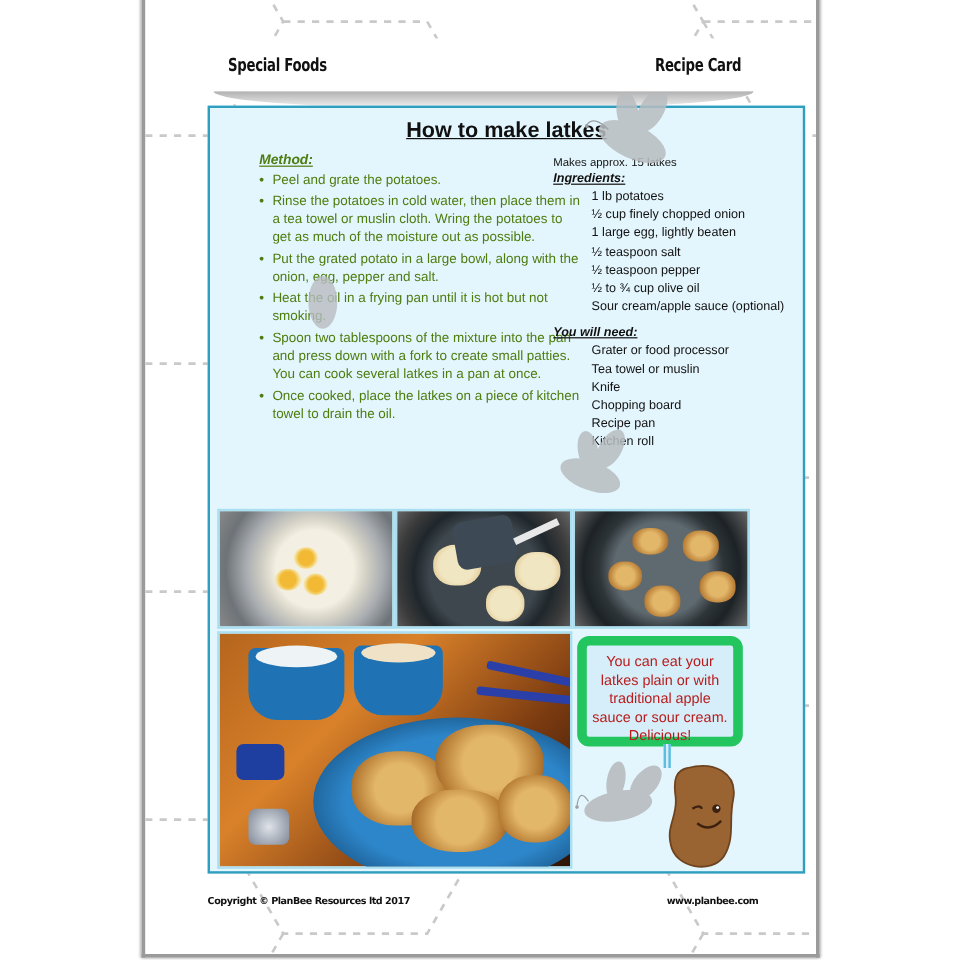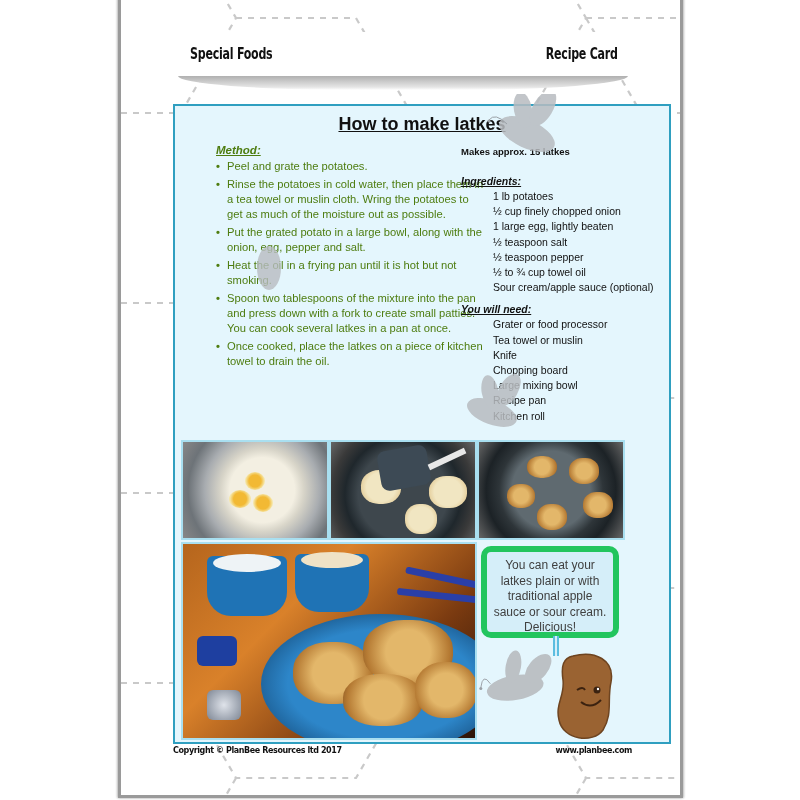--- a/index.html
+++ b/index.html
@@ -28,57 +28,57 @@
       border-radius: 0 0 40% 40% / 0 0 100% 100%;
     }
     .banner span {
       font-family: "DejaVu Sans Condensed", "DejaVu Sans", sans-serif;
       font-weight: bold; font-size: 15px; color: #111; letter-spacing: -0.3px;
       transform: scaleX(0.82); transform-origin: left center; display: inline-block;
     }
     .banner span.right { transform-origin: right center; }
 
     .card {
-      position: absolute; left: 52px; top: 106px; width: 498px; height: 640px;
+      position: absolute; left: 52px; top: 90px; width: 498px; height: 640px;
       background: #e4f6fd; border: 2px solid #2f9fc0;
     }
     .title {
       position: absolute; left: 0; top: 8px; width: 100%; text-align: center;
       font-size: 18px; font-weight: bold; color: #111; text-decoration: underline;
       font-family: "Liberation Sans", sans-serif;
     }
 
     .method { position: absolute; left: 6px; top: 38px; width: 268px; font-family: "Liberation Sans", sans-serif; color: #4d7c0f; margin-left: 35px; }
     .section-head { font-size: 11.5px; font-weight: bold; font-style: italic; text-decoration: underline; margin-bottom: 3px; }
     .steps { list-style: none; }
     .steps li { position: relative; padding-left: 11px; font-size: 11.2px; line-height: 15px; margin-bottom: 3px; }
     .steps li::before { content: "•"; position: absolute; left: 0; top: 0; font-weight: bold; }
 
     .side { position: absolute; left: 286px; top: 40px; width: 170px; font-family: "Liberation Sans", sans-serif; color: #111; }
-    .makes { font-size: 9.5px; font-weight: bold; margin-bottom: 18px; }
+    .makes { font-size: 9.5px; font-weight: normal; margin-bottom: 2px; }
     .side .section-head { font-size: 10.5px; margin-bottom: 2px; }
     .side ul { list-style: none; margin-bottom: 8px; margin-left: 32px; }
     .side li { font-size: 10.5px; line-height: 15.2px; white-space: nowrap; }
 
     .photo { position: absolute; border: 2px solid #a9dff0; overflow: hidden; }
     .p1 { left: 6px; top: 334px; width: 148px; height: 100px; background: radial-gradient(circle at 55% 50%, #f3efe2 0 35%, #d7d4c8 45%, #a8acb0 62%, #6d7378 80%, #888 100%); }
     .p2 { left: 154px; top: 334px; width: 148px; height: 100px; background: radial-gradient(circle at 50% 55%, #3e474d 0 50%, #1f272c 65%, #3a3a3a 80%, #666 100%); }
     .p3 { left: 302px; top: 334px; width: 148px; height: 100px; background: radial-gradient(circle at 50% 50%, #5f6a70 0 45%, #2e3539 60%, #1c2226 75%, #666 100%); }
     .p4 { left: 6px; top: 436px; width: 296px; height: 198px; background: linear-gradient(135deg, #b5651d 0%, #d9812a 35%, #7a3a10 70%, #2c1408 100%); }
 
     .egg { position: absolute; border-radius: 50%; background: radial-gradient(circle, #f2b934 0 45%, #f5e6a8 70%); }
     .latke { position: absolute; border-radius: 45%; background: radial-gradient(circle, #e3b76a 0 40%, #b57a33 75%, #7a4b1c 100%); }
     .bowl { position: absolute; background: #1f73b5; border-radius: 6px 6px 24px 24px; }
     .plate { position: absolute; border-radius: 50%; background: radial-gradient(ellipse at center, #2d86c9 0 55%, #1d5f95 75%, #2a95d8 90%); }
 
     .bubble {
       position: absolute; left: 306px; top: 440px; width: 138px; height: 92px;
-      background: #d5eef9; border: 6px solid #22c55e; border-radius: 10px;
+      background: #d5eef9; border: 8px solid #22c55e; border-radius: 10px;
       font-family: "Liberation Sans", sans-serif; font-size: 12px; line-height: 15.5px;
-      color: #404040; text-align: center; padding: 6px 4px;
+      color: #b91c1c; text-align: center; padding: 6px 4px;
     }
     .bubble-tail {
       position: absolute; left: 378px; top: 530px; width: 6px; height: 20px;
       background: #d5eef9; border-left: 2px solid #5bbde0; border-right: 2px solid #5bbde0;
     }
     .potato { position: absolute; left: 380px; top: 546px; width: 62px; height: 88px; }
     .bee { position: absolute; pointer-events: none; }
 
     .footer-left, .footer-right {
       position: absolute; top: 748px; font-size: 8px; font-weight: bold; color: #111;
@@ -140,30 +140,29 @@
 
     <div class="side">
       <div class="makes">Makes approx. 15 latkes</div>
       <div class="section-head">Ingredients:</div>
       <ul>
         <li>1 lb potatoes</li>
         <li>½ cup finely chopped onion</li>
         <li>1 large egg, lightly beaten</li>
         <li>½ teaspoon salt</li>
         <li>½ teaspoon pepper</li>
-        <li>½ to ¾ cup towel oil</li>
+        <li>½ to ¾ cup olive oil</li>
         <li>Sour cream/apple sauce (optional)</li>
       </ul>
       <div class="section-head">You will need:</div>
       <ul>
         <li>Grater or food processor</li>
         <li>Tea towel or muslin</li>
         <li>Knife</li>
         <li>Chopping board</li>
-        <li>Large mixing bowl</li>
         <li>Recipe pan</li>
         <li>Kitchen roll</li>
       </ul>
     </div>
 
     <div class="photo p1">
       <div class="egg" style="left:62px;top:30px;width:20px;height:18px;"></div>
       <div class="egg" style="left:46px;top:48px;width:22px;height:18px;"></div>
       <div class="egg" style="left:70px;top:52px;width:20px;height:18px;"></div>
     </div>

